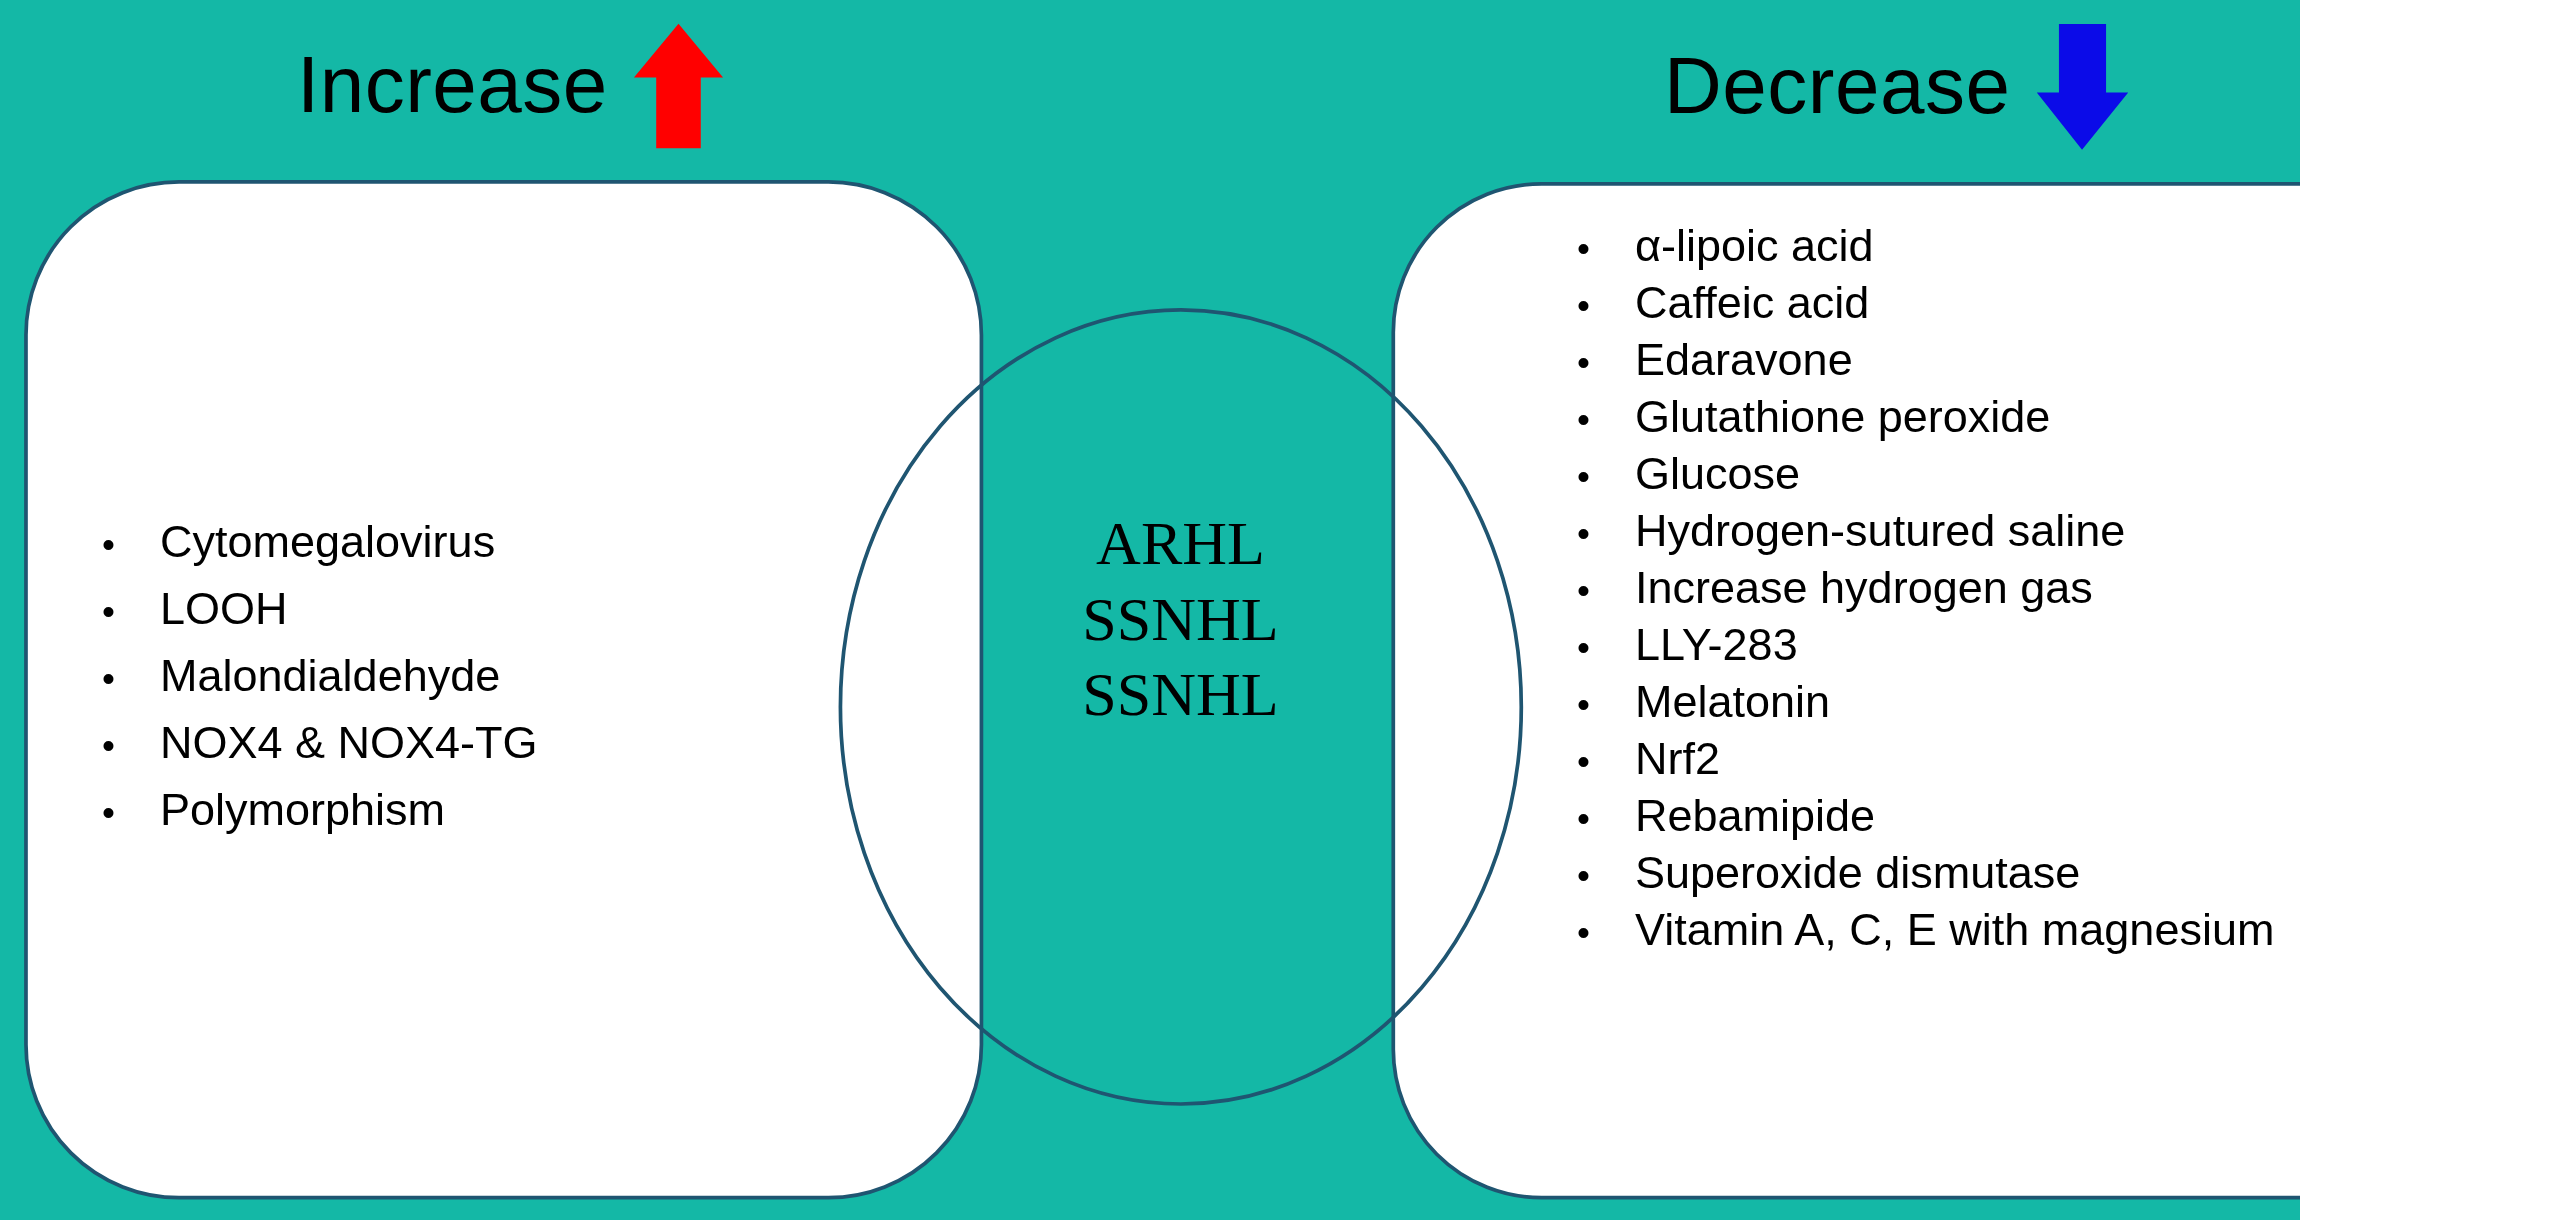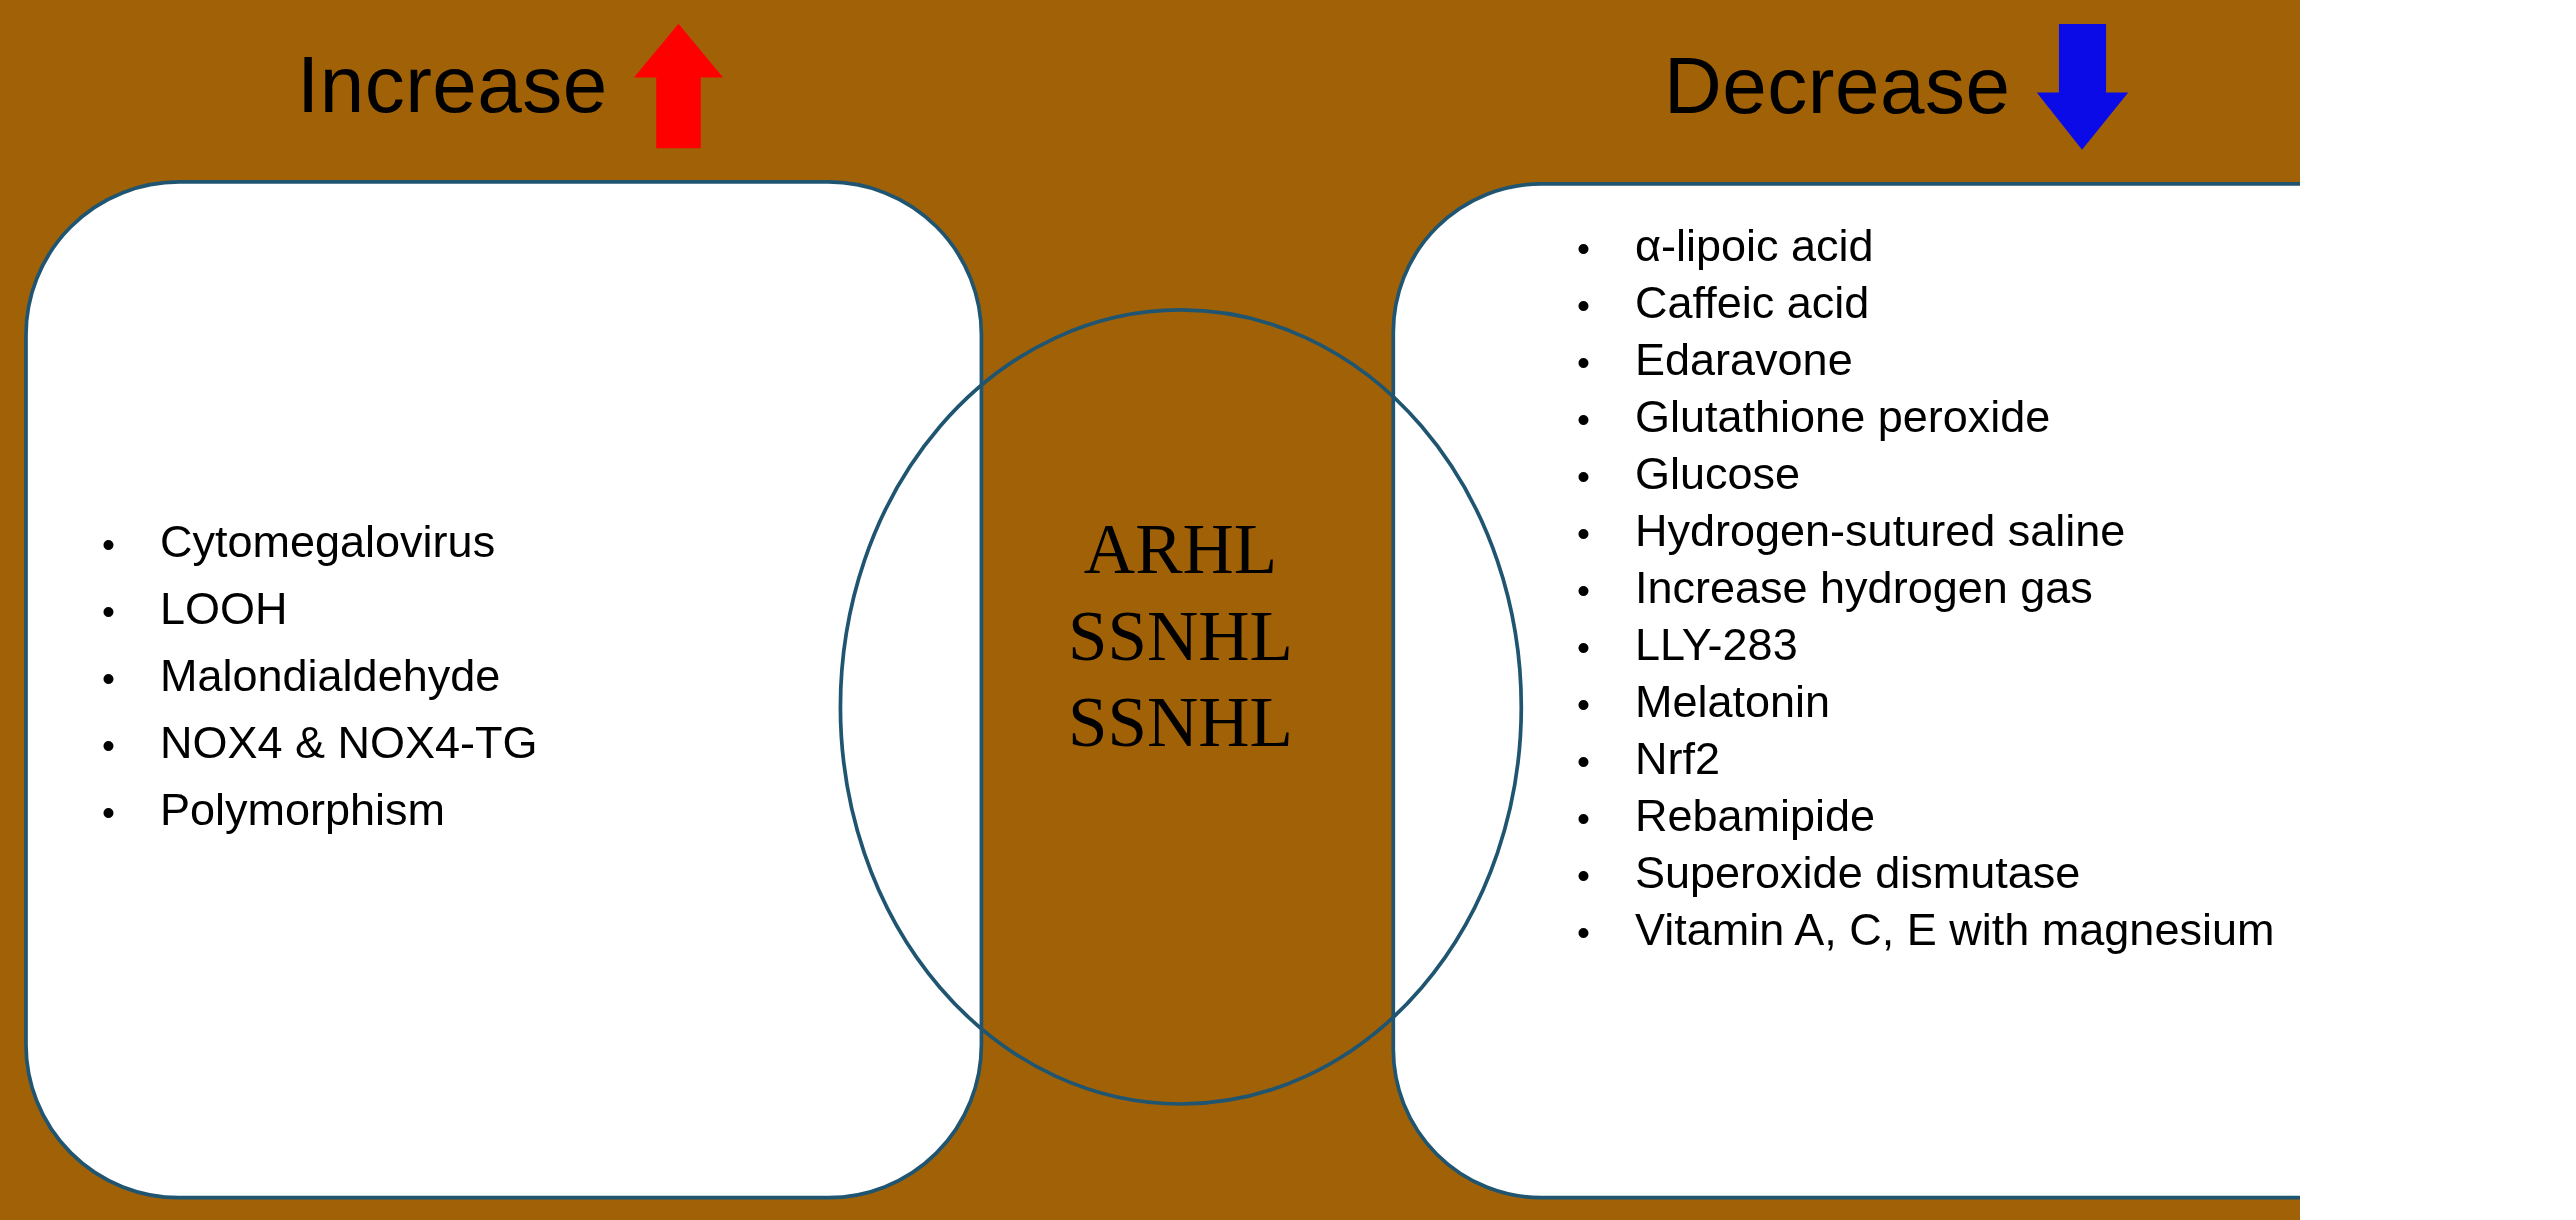--- a/index.html
+++ b/index.html
@@ -8,21 +8,21 @@
     background: #ffffff;
   }
   body {
     font-family: "Liberation Sans", sans-serif;
     color: #000000;
   }
   #stage {
     position: relative;
     width: 2300px;
     height: 1221px;
-    background: #a16207;
+    background: #14b8a6;
     overflow: hidden;
   }
 
   
   .header {
     position: absolute;
     display: flex;
     align-items: center;
     gap: 24px;
     white-space: nowrap;
@@ -86,21 +86,21 @@
   .bullet-text { flex: 1 1 auto; }
 
   
   #center-terms {
     position: absolute;
     left: 840px;
     top: 506px;
     width: 681px;
     text-align: center;
     font-family: "Liberation Serif", serif;
-    font-size: 71px;
+    font-size: 62px;
     line-height: 1.22;
     color: #000000;
   }
   #center-terms div { white-space: nowrap; }
 </style>
 </head>
 <body>
 
 <div id="stage">
 

